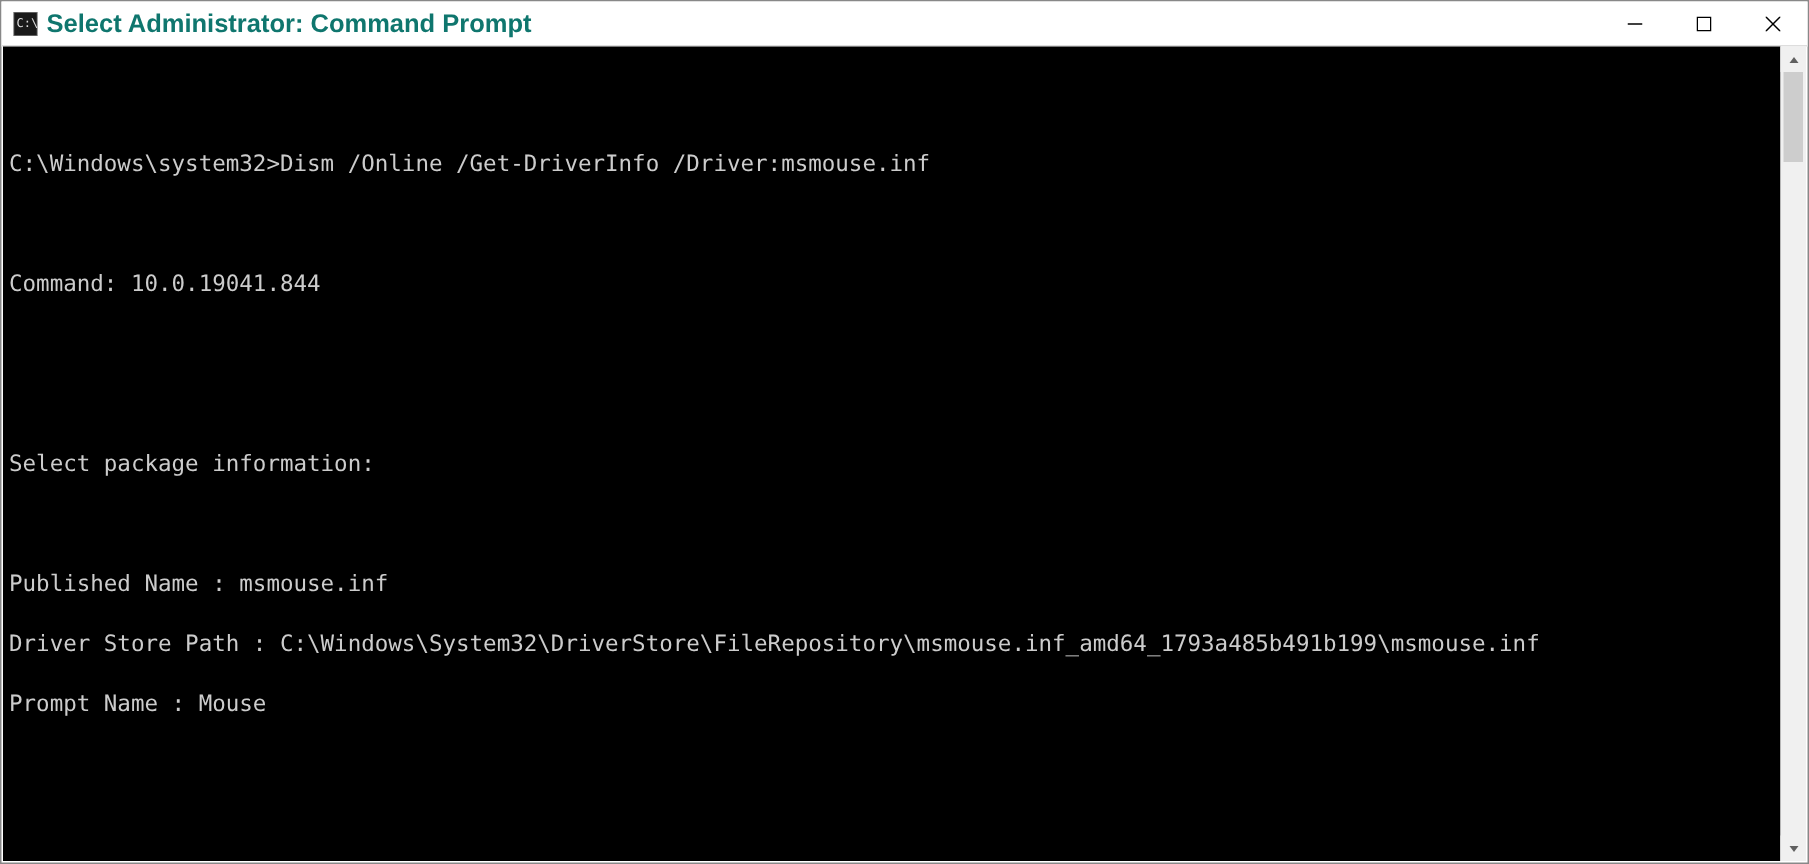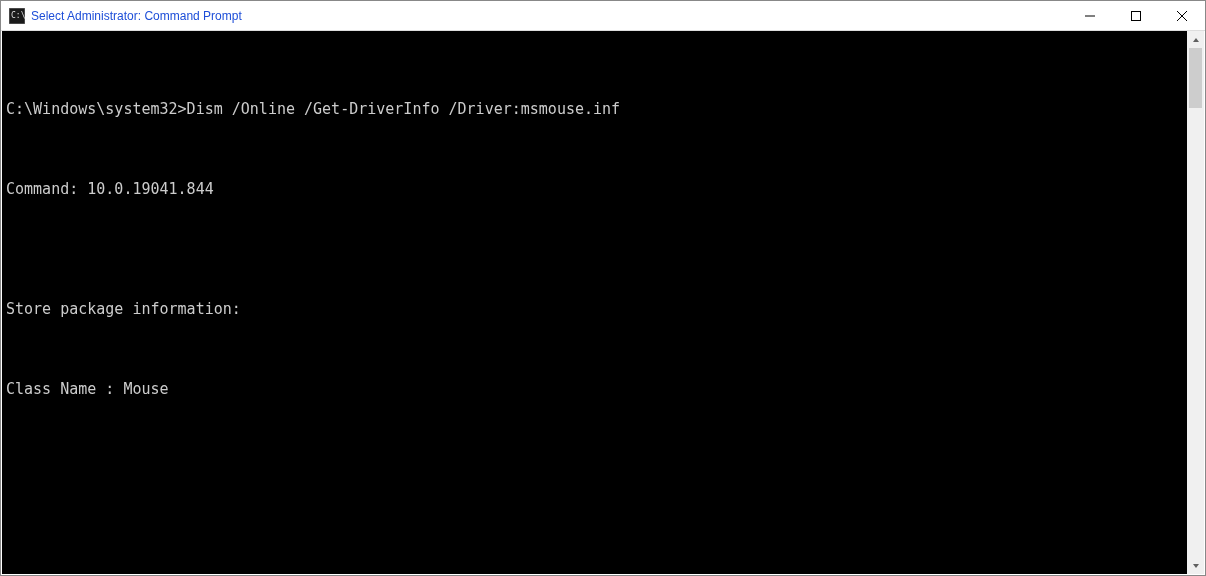--- a/index.html
+++ b/index.html
@@ -31,23 +31,24 @@
   .app-icon {
     width: 16px;
     height: 16px;
     margin: 0 6px 0 8px;
     display: inline-flex;
     align-items: center;
     justify-content: center;
   }
   .app-icon svg { display: block; }
   .title-text {
-    font-size: 12px;
-    color: #1d4ed8;
+    font-size: 17px;
+    color: #0f766e;
     white-space: pre;
+    font-weight: bold;
   }
   .win-controls {
     position: absolute;
     right: 0;
     top: 0;
     height: 30px;
     display: flex;
   }
   .win-btn {
     width: 46px;
@@ -151,23 +152,25 @@
   </div>
 
   <div class="console-wrap">
     <div class="console">
 <div class="row"> </div>
 <div class="row">C:\Windows\system32&gt;Dism /Online /Get-DriverInfo /Driver:msmouse.inf</div>
 <div class="row"> </div>
 <div class="row">Command: 10.0.19041.844</div>
 <div class="row"> </div>
 <div class="row"> </div>
-<div class="row">Store package information:</div>
-<div class="row"> </div>
-<div class="row">Class Name : Mouse</div>
+<div class="row">Select package information:</div>
+<div class="row"> </div>
+<div class="row">Published Name : msmouse.inf</div>
+<div class="row">Driver Store Path : C:\Windows\System32\DriverStore\FileRepository\msmouse.inf_amd64_1793a485b491b199\msmouse.inf</div>
+<div class="row">Prompt Name : Mouse</div>
 
 
 
 
 
 
 
 
 
 

